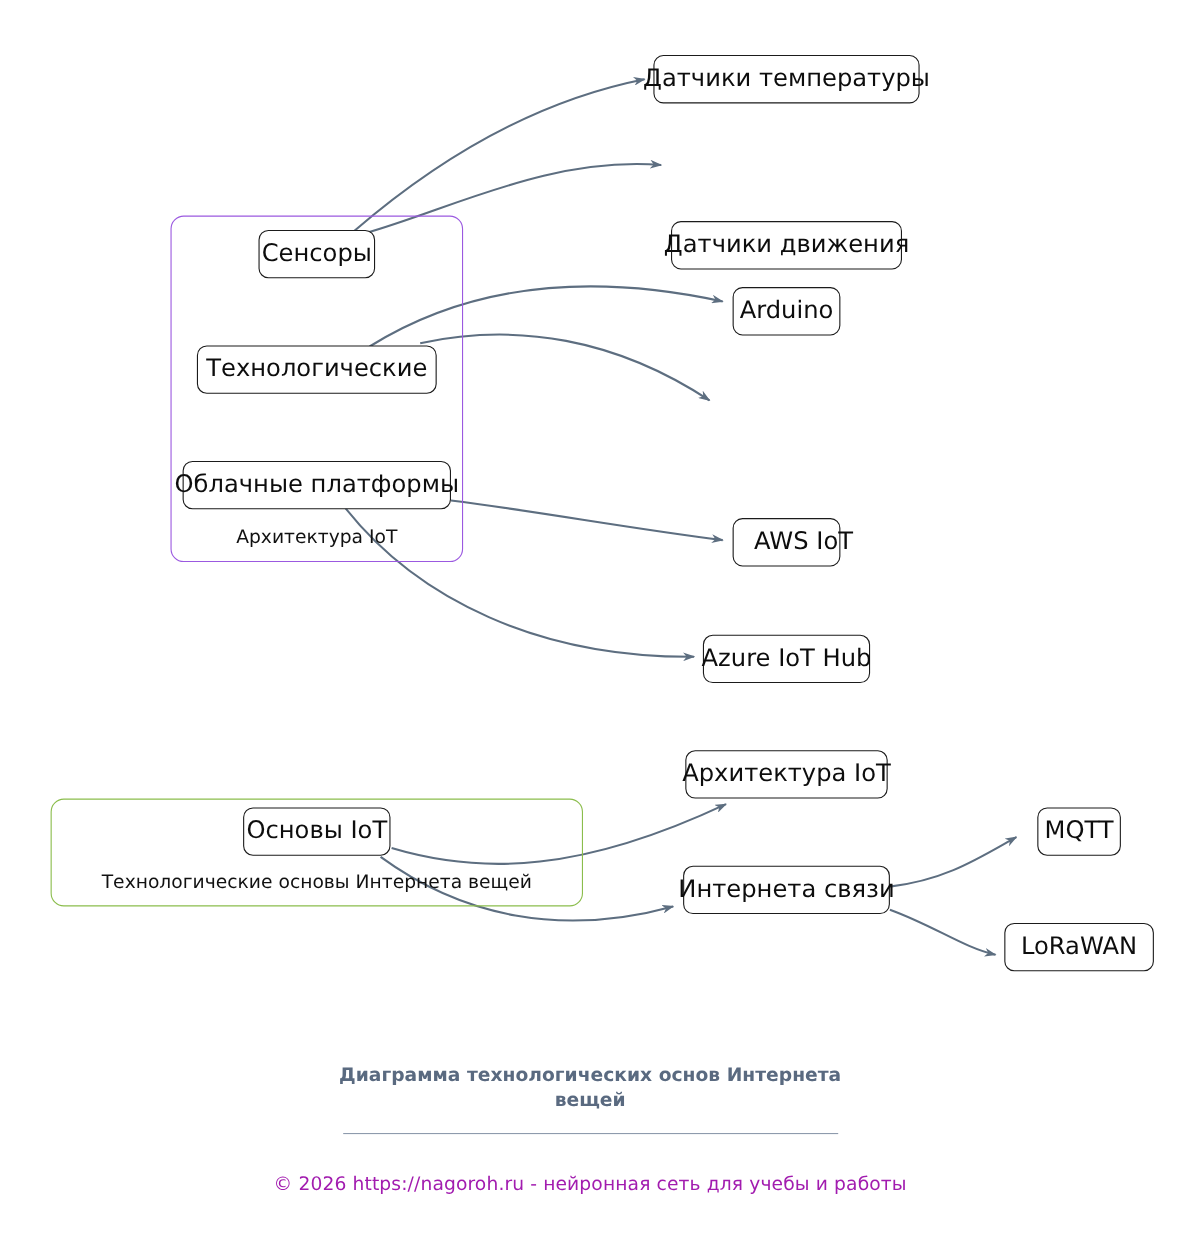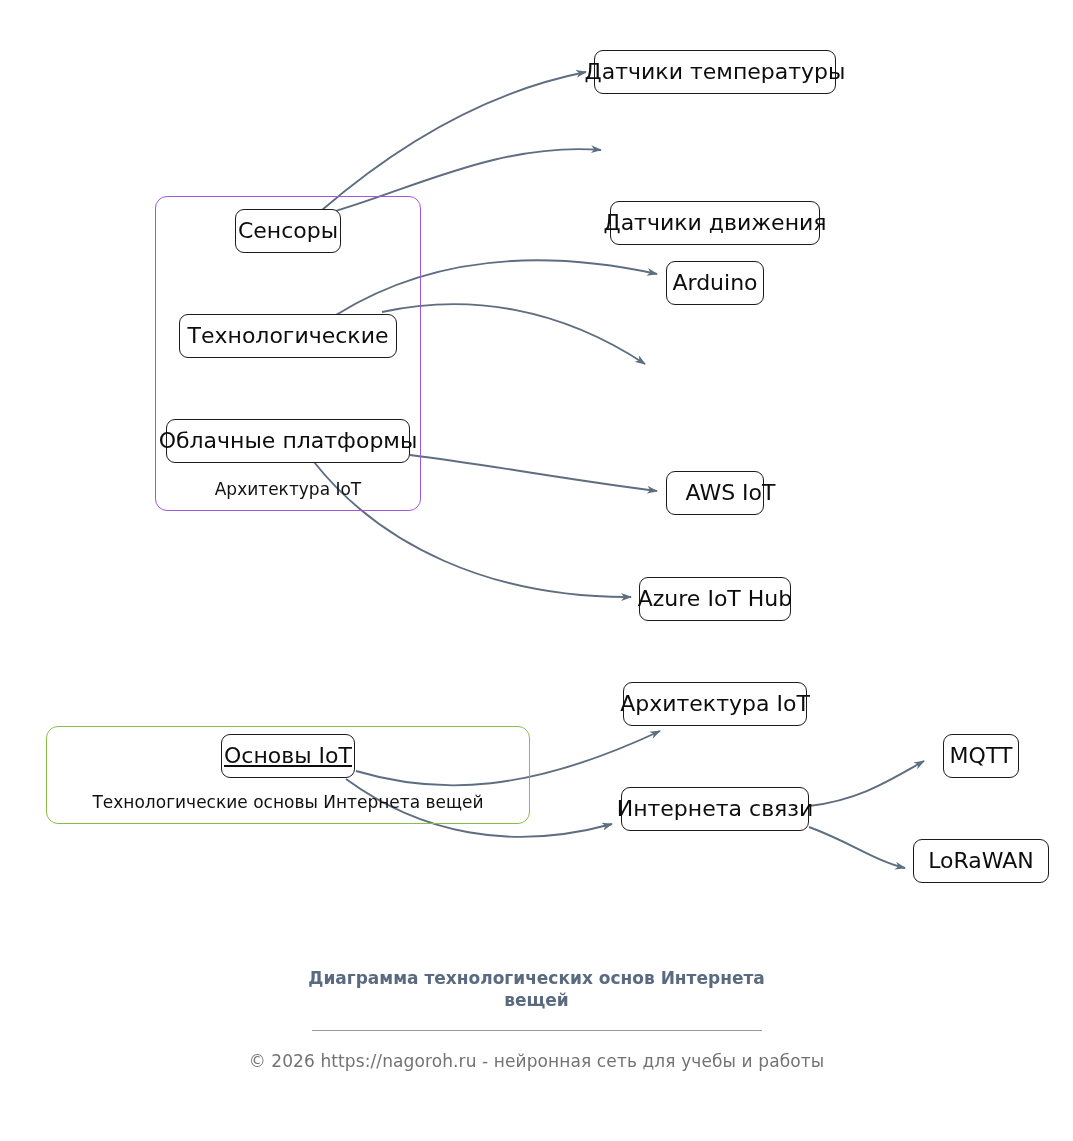--- a/index.html
+++ b/index.html
@@ -70,22 +70,22 @@
     margin: 0 auto;
   }
   .footer-rule {
     width: 450px;
     height: 0;
     border-top: 1.4px solid #8e9bad;
     margin: 18px auto 0 auto;
   }
   .footer-copy {
     font-size: 17px;
-    color: #737373;
-    margin-top: 20px;
+    color: #a21caf;
+    margin-top: 36px;
     letter-spacing: 0.1px;
   }
 </style>
 </head>
 <body>
 
 <div id="canvas">
 
   <svg id="edge-layer" viewBox="0 0 1073 1141" xmlns="http://www.w3.org/2000/svg">
     <defs>
@@ -135,21 +135,21 @@
   <div class="node" style="left:639px; top:577px; width:152px; height:44px;">Azure IoT Hub</div>
 
   <div class="node" style="left:235px; top:209px; width:106px; height:44px;">Сенсоры</div>
 
   <div class="node" style="left:179px; top:314px; width:218px; height:44px;">Технологические</div>
 
   <div class="node" style="left:166px; top:419px; width:244px; height:44px;">Облачные платформы</div>
 
   <div class="node" style="left:623px; top:682px; width:184px; height:44px;">Архитектура IoT</div>
 
-  <div class="node" style="left:221px; top:734px; width:134px; height:44px;text-decoration:underline;">Основы IoT</div>
+  <div class="node" style="left:221px; top:734px; width:134px; height:44px;">Основы IoT</div>
 
   <div class="node" style="left:621px; top:787px; width:188px; height:44px;">Интернета связи</div>
 
   <div class="node" style="left:931px; top:734px; width:76px; height:44px;margin-left:12px;">MQTT</div>
 
   <div class="node" style="left:913px; top:839px; width:136px; height:44px;">LoRaWAN</div>
 
   <div class="footer" style="top:968px;">
     <div class="footer-title">Диаграмма технологических основ Интернета вещей</div>
     <div class="footer-rule"></div>

